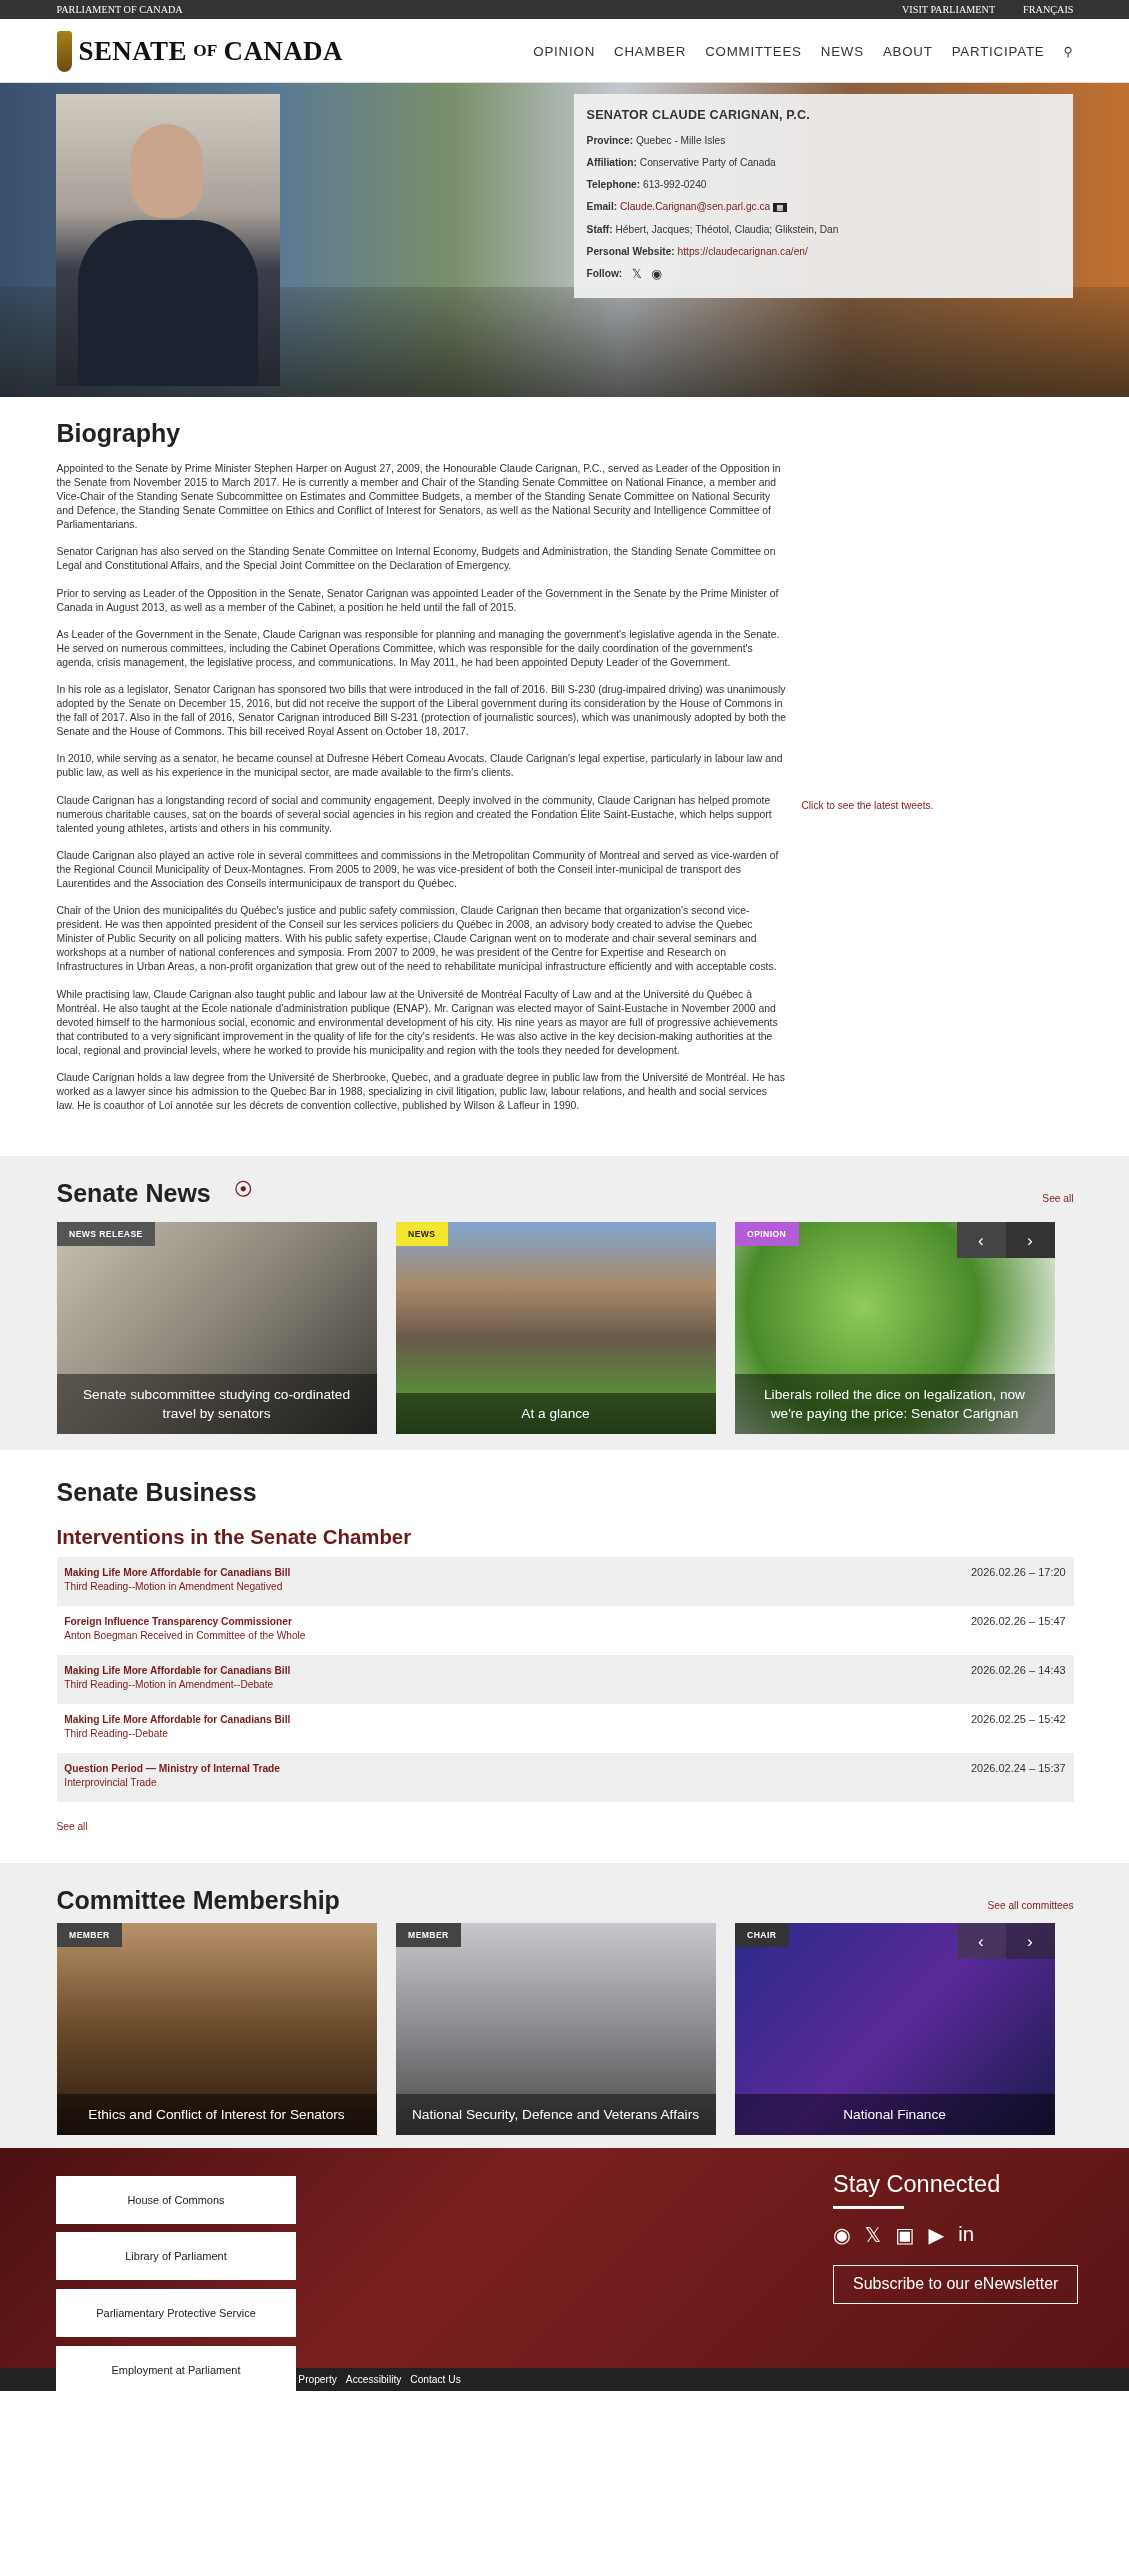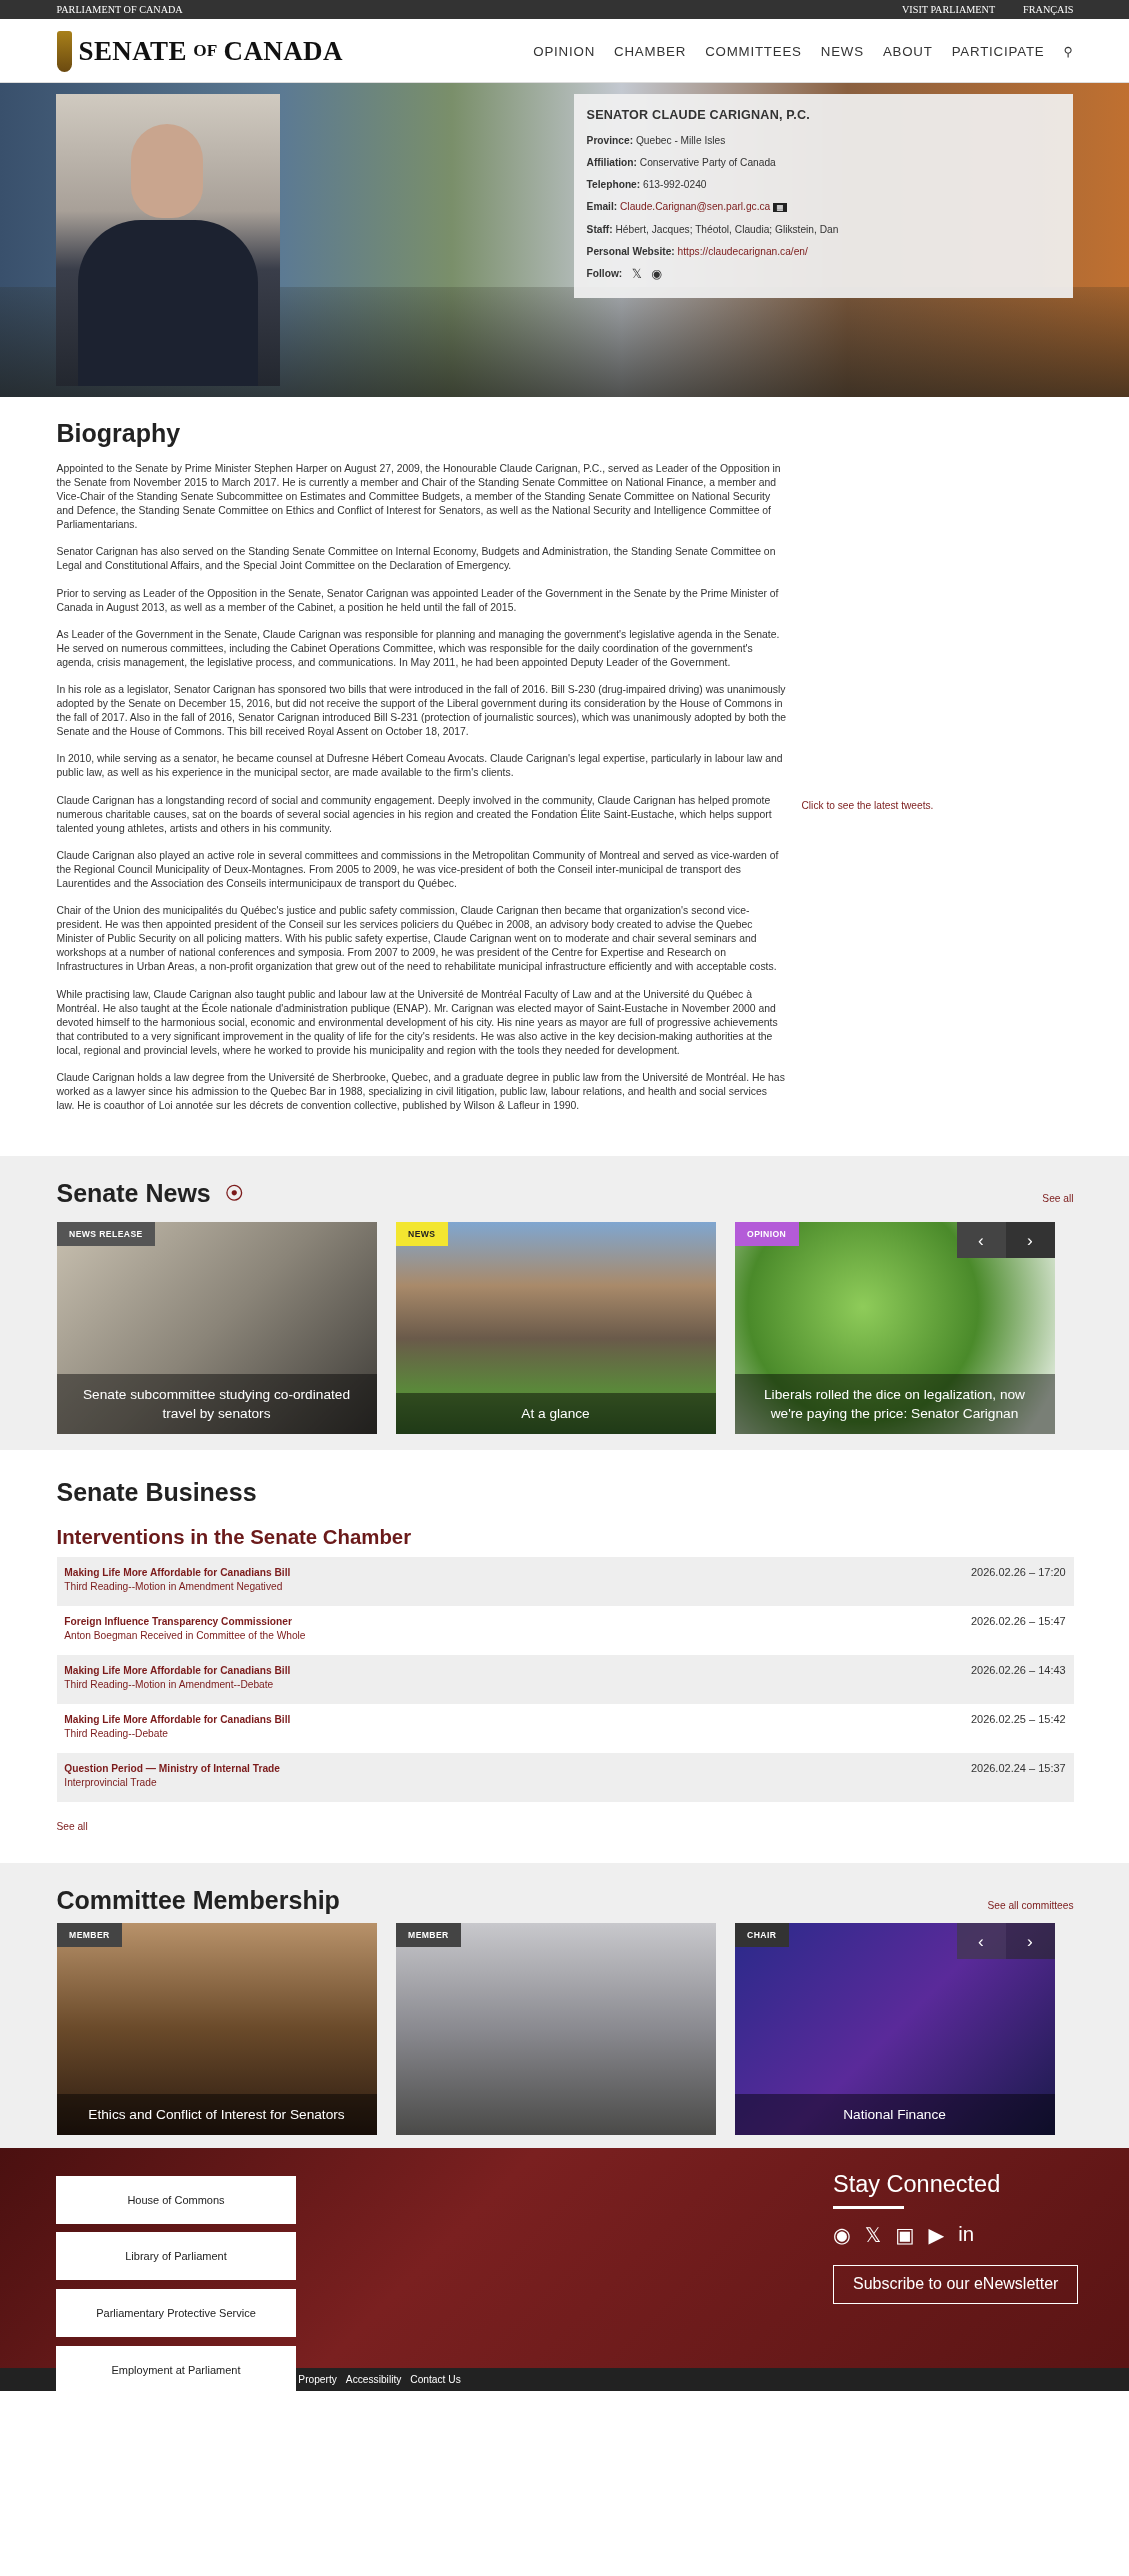--- a/index.html
+++ b/index.html
@@ -132,21 +132,21 @@
     <p>Claude Carignan has a longstanding record of social and community engagement. Deeply involved in the community, Claude Carignan has helped promote numerous charitable causes, sat on the boards of several social agencies in his region and created the Fondation Élite Saint-Eustache, which helps support talented young athletes, artists and others in his community.</p>
     <p>Claude Carignan also played an active role in several committees and commissions in the Metropolitan Community of Montreal and served as vice-warden of the Regional Council Municipality of Deux-Montagnes. From 2005 to 2009, he was vice-president of both the Conseil inter-municipal de transport des Laurentides and the Association des Conseils intermunicipaux de transport du Québec.</p>
     <p>Chair of the Union des municipalités du Québec's justice and public safety commission, Claude Carignan then became that organization's second vice-president. He was then appointed president of the Conseil sur les services policiers du Québec in 2008, an advisory body created to advise the Quebec Minister of Public Security on all policing matters. With his public safety expertise, Claude Carignan went on to moderate and chair several seminars and workshops at a number of national conferences and symposia. From 2007 to 2009, he was president of the Centre for Expertise and Research on Infrastructures in Urban Areas, a non-profit organization that grew out of the need to rehabilitate municipal infrastructure efficiently and with acceptable costs.</p>
     <p>While practising law, Claude Carignan also taught public and labour law at the Université de Montréal Faculty of Law and at the Université du Québec à Montréal. He also taught at the École nationale d'administration publique (ENAP). Mr. Carignan was elected mayor of Saint-Eustache in November 2000 and devoted himself to the harmonious social, economic and environmental development of his city. His nine years as mayor are full of progressive achievements that contributed to a very significant improvement in the quality of life for the city's residents. He was also active in the key decision-making authorities at the local, regional and provincial levels, where he worked to provide his municipality and region with the tools they needed for development.</p>
     <p>Claude Carignan holds a law degree from the Université de Sherbrooke, Quebec, and a graduate degree in public law from the Université de Montréal. He has worked as a lawyer since his admission to the Quebec Bar in 1988, specializing in civil litigation, public law, labour relations, and health and social services law. He is coauthor of Loi annotée sur les décrets de convention collective, published by Wilson &amp; Lafleur in 1990.</p>
   </section>
 </div>
 
 <section class="news">
   <div class="container">
-    <div style="display:flex;align-items:center;gap:14px">
+    <div style="display:flex;gap:23px">
       <span class="section-title">Senate News</span>
       <span style="color:#7b1a1a;font-size:19px">⦿</span>
     </div>
     <a class="seeall">See all</a>
     <div class="cards">
       <div class="card" style="background:linear-gradient(135deg,#c8c0b0,#8a8478 50%,#3c3a36)">
         <span class="tag" style="background:#555;color:#fff">NEWS RELEASE</span>
         <div class="cap">Senate subcommittee studying co-ordinated travel by senators</div>
       </div>
       <div class="card" style="background:linear-gradient(180deg,#7fa6d0 0%,#a98a6a 30%,#6a5a4a 55%,#5a8a3a 80%,#3a6a2a 100%)">
@@ -212,20 +212,21 @@
   <div class="container">
     <div class="section-title">Committee Membership</div>
     <a class="seeall">See all committees</a>
     <div class="cards" style="margin-top:7.8px">
       <div class="card" style="background:linear-gradient(180deg,#b8926a,#6a4a2a 50%,#2a1a10)">
         <span class="tag" style="background:#444;color:#fff">MEMBER</span>
         <div class="cap">Ethics and Conflict of Interest for Senators</div>
       </div>
       <div class="card" style="background:linear-gradient(180deg,#c8c8cc,#8a8a90 50%,#4a4a48)">
         <span class="tag" style="background:#444;color:#fff">MEMBER</span>
+        <div class="cap">National Security, Defence and Veterans Affairs</div>
       </div>
       <div class="card" style="background:linear-gradient(135deg,#2a2a8a,#5a2a9a 50%,#1a1a4a)">
         <span class="tag" style="background:#333;color:#fff">CHAIR</span>
         <div class="arrows">
           <span style="background:rgba(60,60,60,.6)">‹</span>
           <span style="background:rgba(40,40,40,.6)">›</span>
         </div>
         <div class="cap">National Finance</div>
       </div>
     </div>

